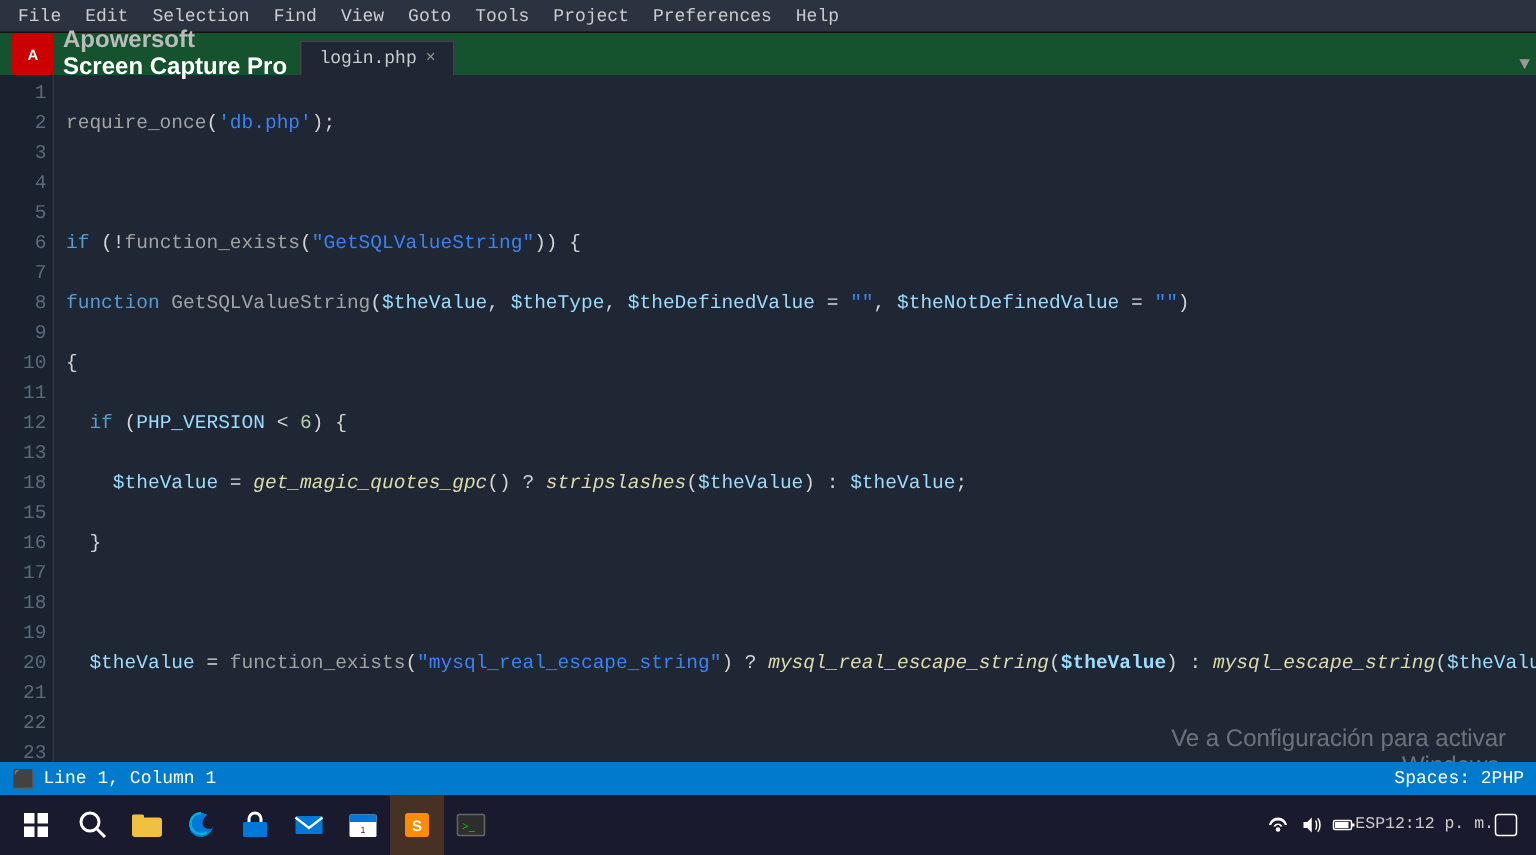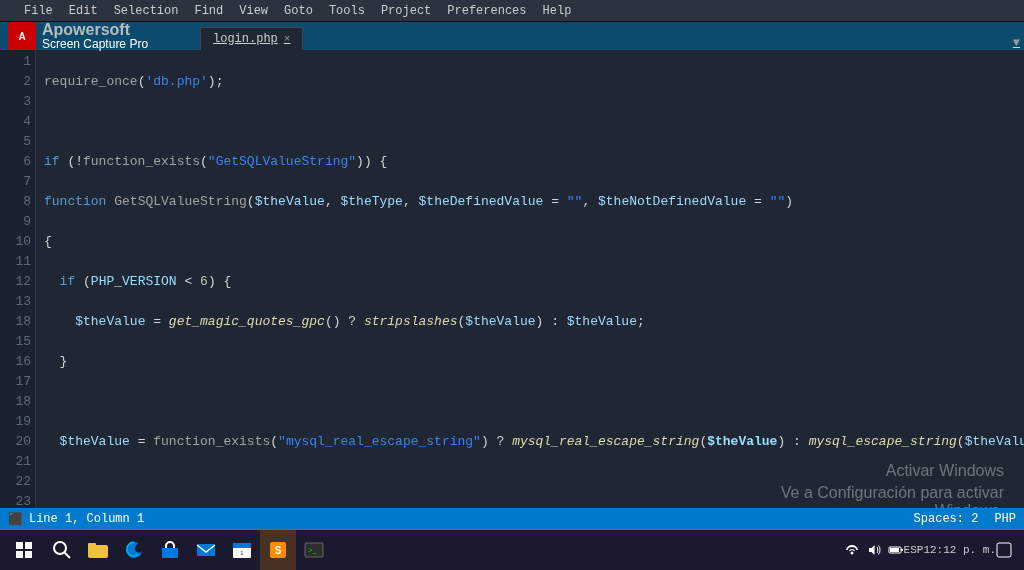--- a/index.html
+++ b/index.html
@@ -6,21 +6,21 @@
     body { font-family: 'Consolas', 'Courier New', monospace; background: #1e2733; color: #cdd3de; width: 1024px; height: 570px; overflow: hidden; }
 
     
     #menu-bar {
       background: #2b3240;
       height: 22px;
       display: flex;
       align-items: center;
       font-size: 12px;
       color: #ccc;
-      padding: 0 16px;
+      padding: 0 4px;
       border-bottom: 1px solid #111;
     }
     #menu-bar span {
       padding: 0 8px;
       cursor: pointer;
     }
 
     
     #title-bar {
       background: #2b3240;
@@ -58,34 +58,33 @@
       font-family: Arial, sans-serif;
     }
     #watermark .brand-text .brand-top {
       font-size: 16px;
       color: #bbb;
       display: block;
       line-height: 1.1;
       font-weight: bold;
     }
     #watermark .brand-text .brand-bottom {
-      font-size: 12px;
+      font-size: 16px;
       color: white;
-      font-weight: normal;
+      font-weight: bold;
       display: block;
       line-height: 1.1;
     }
 
     
     .tab-bar {
       display: flex;
       align-items: center;
-      background: #0c4a6e;
+      background: #14532d;
       padding-left: 200px;
-      text-decoration: underline;
     }
     .tab {
       background: #1e2733;
       padding: 4px 12px;
       font-size: 12px;
       color: #ccc;
       display: flex;
       align-items: center;
       gap: 6px;
       border-top: 1px solid #444;
@@ -149,21 +148,21 @@
       background: #007acc;
       height: 22px;
       display: flex;
       align-items: center;
       padding: 0 8px;
       font-size: 12px;
       color: white;
       gap: 16px;
     }
     #status-bar .status-left { display: flex; align-items: center; gap: 6px; }
-    #status-bar .status-right { margin-left: auto; display: flex; gap: 16px; }
+    #status-bar .status-right { margin-left: auto; display: flex; }
 
     
     #taskbar {
       background: #1a1a2e;
       height: 40px;
       display: flex;
       align-items: center;
       padding: 0 4px;
       position: absolute;
       bottom: 0;
@@ -317,21 +316,20 @@
 
 
 
 
 
 
 </div>
 </div>
 
 <div id="activation">
-  <div class="line1">Activar Windows</div>
   <div class="line2">Ve a Configuración para activar</div>
   <div class="line2">Windows.</div>
 </div>
 
 <div id="status-bar" style="position:absolute; bottom:40px; left:0; width:1024px; background:#007acc;">
   <div class="status-left">
     <span>⬛</span>
     <span>Line 1, Column 1</span>
   </div>
   <div class="status-right">

